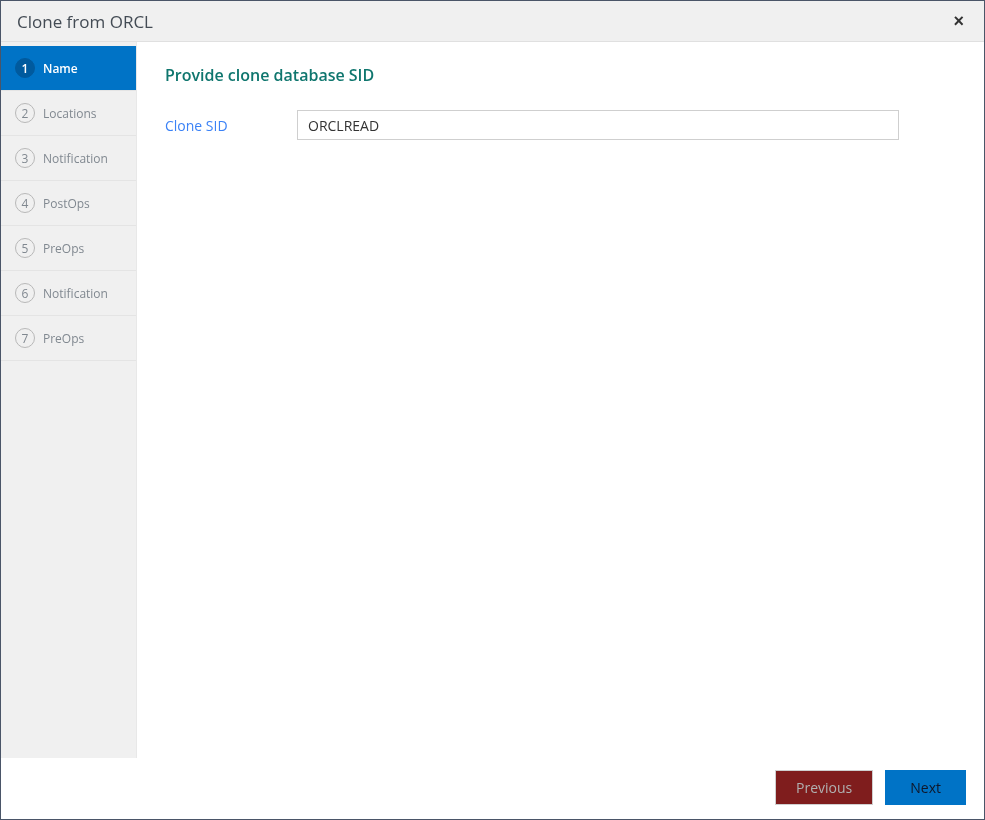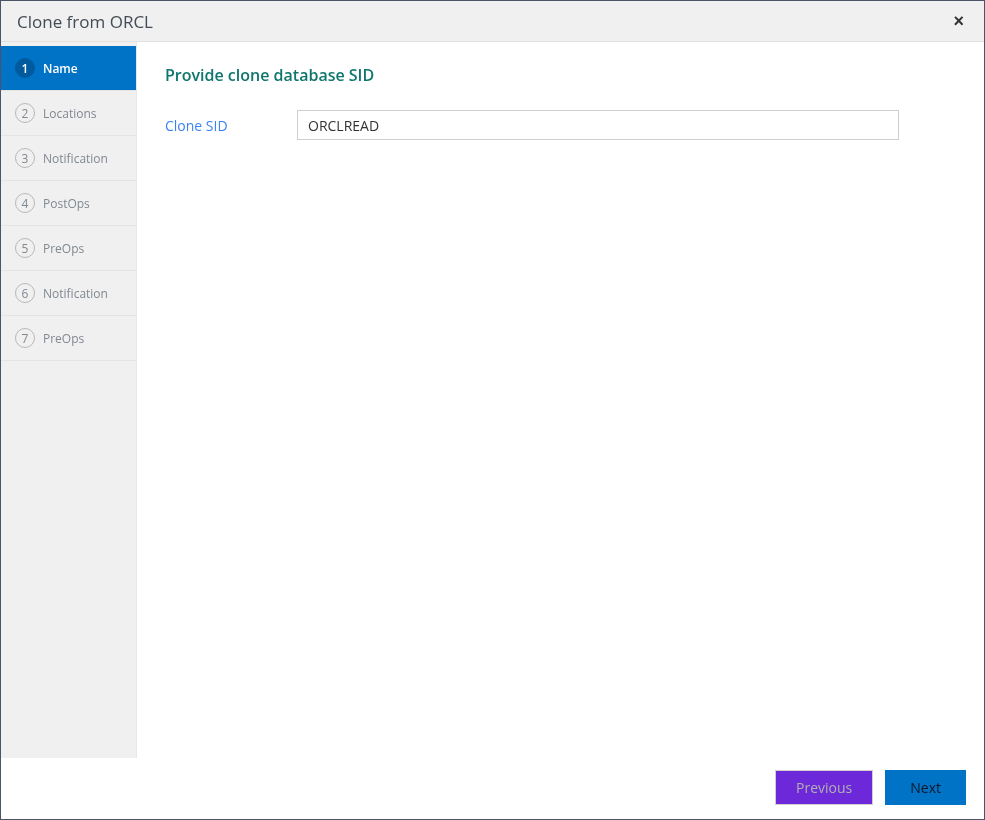--- a/index.html
+++ b/index.html
@@ -136,21 +136,21 @@
     }
     .btn {
       padding: 7px 20px;
       font-size: 14px;
       border: 1px solid #cfcfcf;
       cursor: pointer;
       font-family: inherit;
       border-radius: 0;
     }
     .btn-secondary {
-      background: #6d28d9;
+      background: #7f1d1d;
       color: #b0b0b0;
     }
     .btn-secondary:disabled {
       cursor: default;
     }
     .btn-primary {
       background: #0073c6;
       color: #0f172a;
       border-color: #0073c6;
       padding: 7px 24px;

